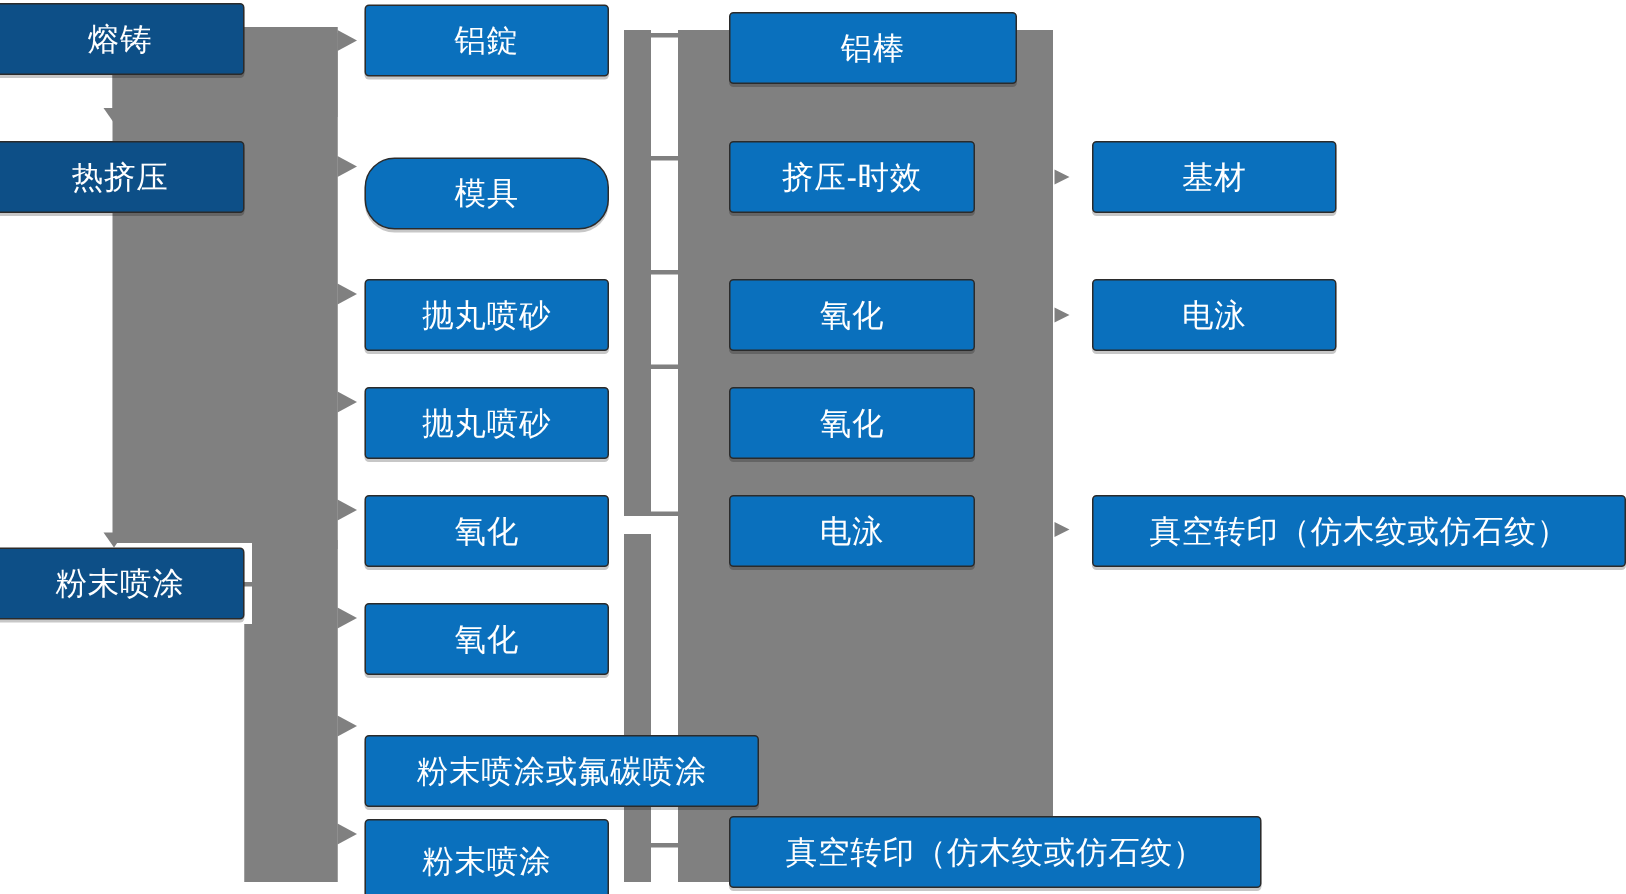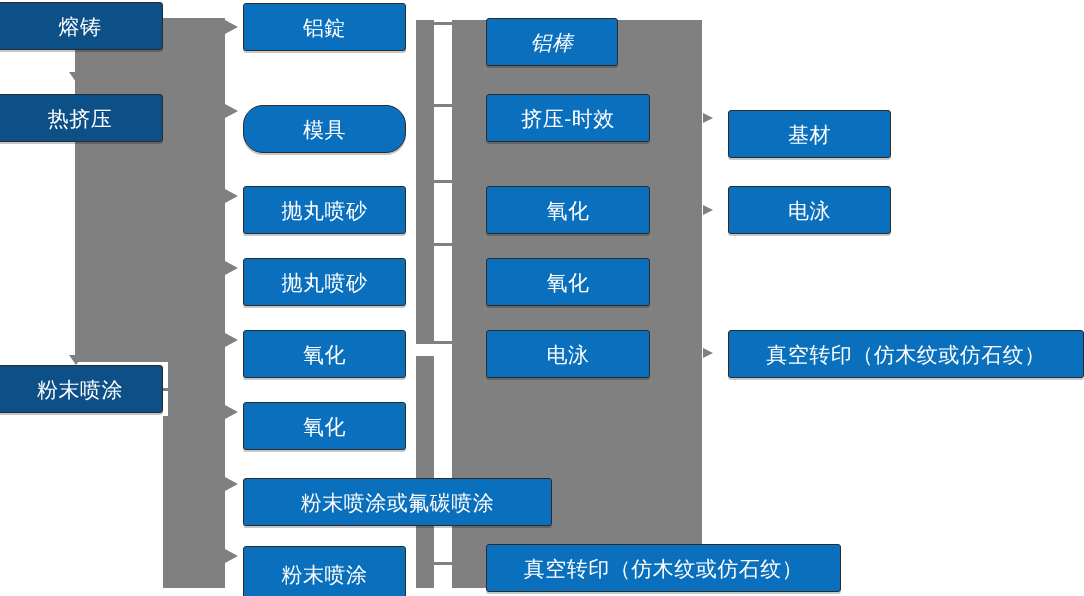--- a/index.html
+++ b/index.html
@@ -139,47 +139,47 @@
   </div>
   <div class="node step" style="left:243px; top:258px; width:163px; height:48px;">
     <span class="label">抛丸喷砂</span>
   </div>
   <div class="node step" style="left:243px; top:330px; width:163px; height:48px;">
     <span class="label">氧化</span>
   </div>
   <div class="node step" style="left:243px; top:402px; width:163px; height:48px;">
     <span class="label">氧化</span>
   </div>
-  <div class="node step" style="left:243px; top:478px; width:309px; height:48px;">
+  <div class="node step" style="left:243px; top:490px; width:263px; height:48px;">
     <span class="label">粉末喷涂或氟碳喷涂</span>
   </div>
   <div class="node step" style="left:243px; top:546px; width:163px; height:56px;">
     <span class="label">粉末喷涂</span>
   </div>
 
-  <div class="node step" style="left:486px; top:18px; width:132px; height:48px;font-style:italic;">
+  <div class="node step" style="left:486px; top:8px; width:192px; height:48px;">
     <span class="label">铝棒</span>
   </div>
   <div class="node step" style="left:486px; top:94px; width:164px; height:48px;justify-content:center;">
     <span class="label">挤压-时效</span>
   </div>
   <div class="node step" style="left:486px; top:186px; width:164px; height:48px;">
     <span class="label">氧化</span>
   </div>
   <div class="node step" style="left:486px; top:258px; width:164px; height:48px;">
     <span class="label">氧化</span>
   </div>
   <div class="node step" style="left:486px; top:330px; width:164px; height:48px;">
     <span class="label">电泳</span>
   </div>
   <div class="node step" style="left:486px; top:544px; width:355px; height:48px;">
     <span class="label">真空转印（仿木纹或仿石纹）</span>
   </div>
 
-  <div class="node step" style="left:728px; top:110px; width:163px; height:48px;">
+  <div class="node step" style="left:728px; top:94px; width:163px; height:48px;">
     <span class="label">基材</span>
   </div>
   <div class="node step" style="left:728px; top:186px; width:163px; height:48px;">
     <span class="label">电泳</span>
   </div>
   <div class="node step" style="left:728px; top:330px; width:356px; height:48px;">
     <span class="label">真空转印（仿木纹或仿石纹）</span>
   </div>
 
 </div>

